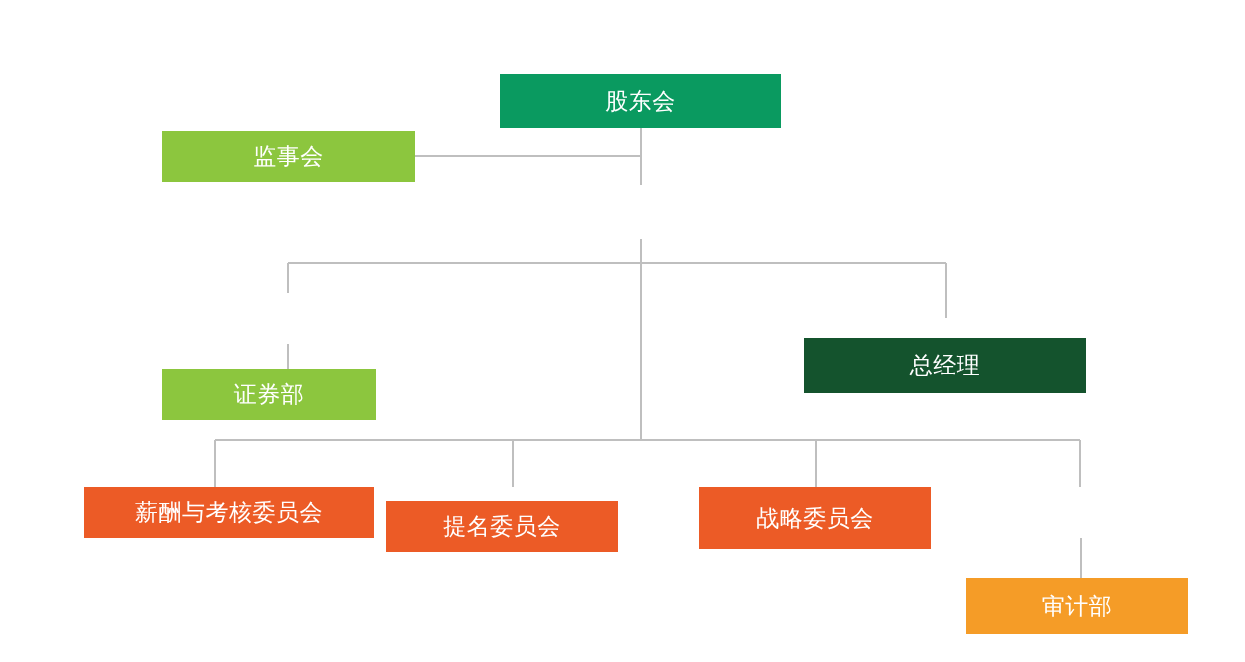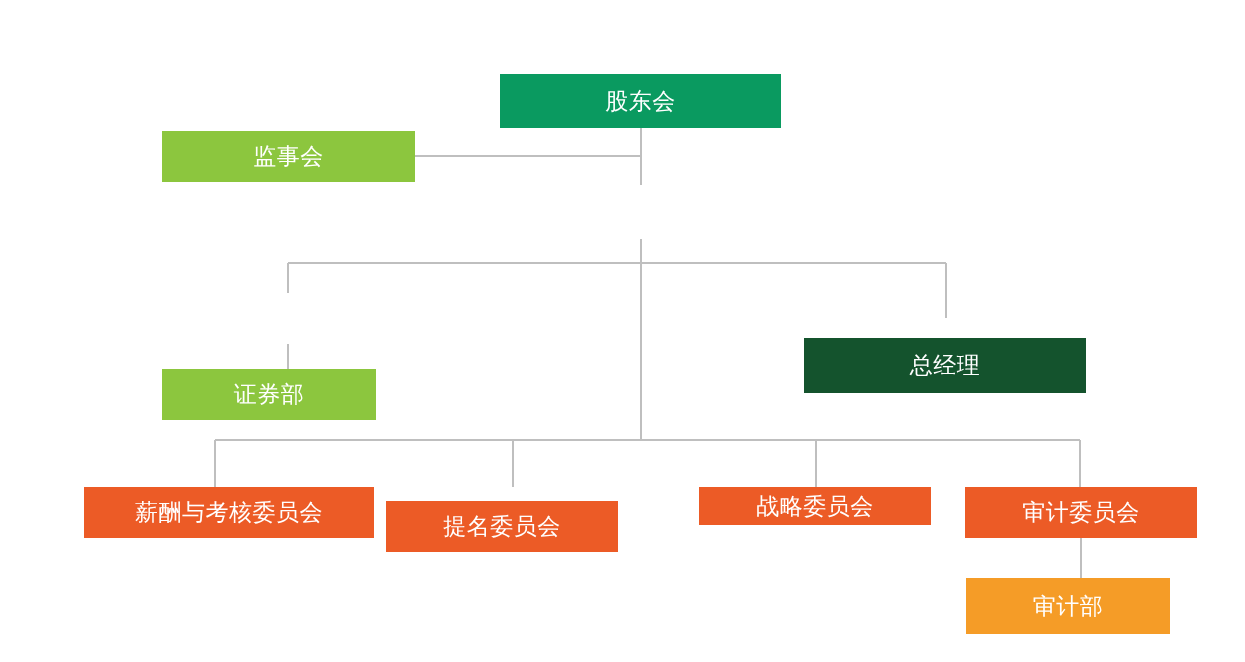--- a/index.html
+++ b/index.html
@@ -93,25 +93,22 @@
   </div>
 
   <div class="node" style="left:84px; top:487px; width:290px; height:51px; background:#ec5b26;">
     <span class="node-label">薪酬与考核委员会</span>
   </div>
 
   <div class="node" style="left:386px; top:487px; width:232px; height:51px; background:#ec5b26;margin-top:14px;">
     <span class="node-label">提名委员会</span>
   </div>
 
-  <div class="node" style="left:699px; top:487px; width:232px; height:38px; background:#ec5b26;">
+  <div class="node" style="left:699px; top:487px; width:232px; height:62px; background:#ec5b26;">
     <span class="node-label">战略委员会</span>
   </div>
 
-  <div class="node" style="left:965px; top:487px; width:232px; height:51px; background:#ec5b26;">
-    <span class="node-label">审计委员会</span>
-  </div>
 
-  <div class="node" style="left:966px; top:578px; width:204px; height:56px; background:#f59c27;">
+  <div class="node" style="left:966px; top:578px; width:222px; height:56px; background:#f59c27;">
     <span class="node-label">审计部</span>
   </div>
 
 </div>
 
 </body></html>

